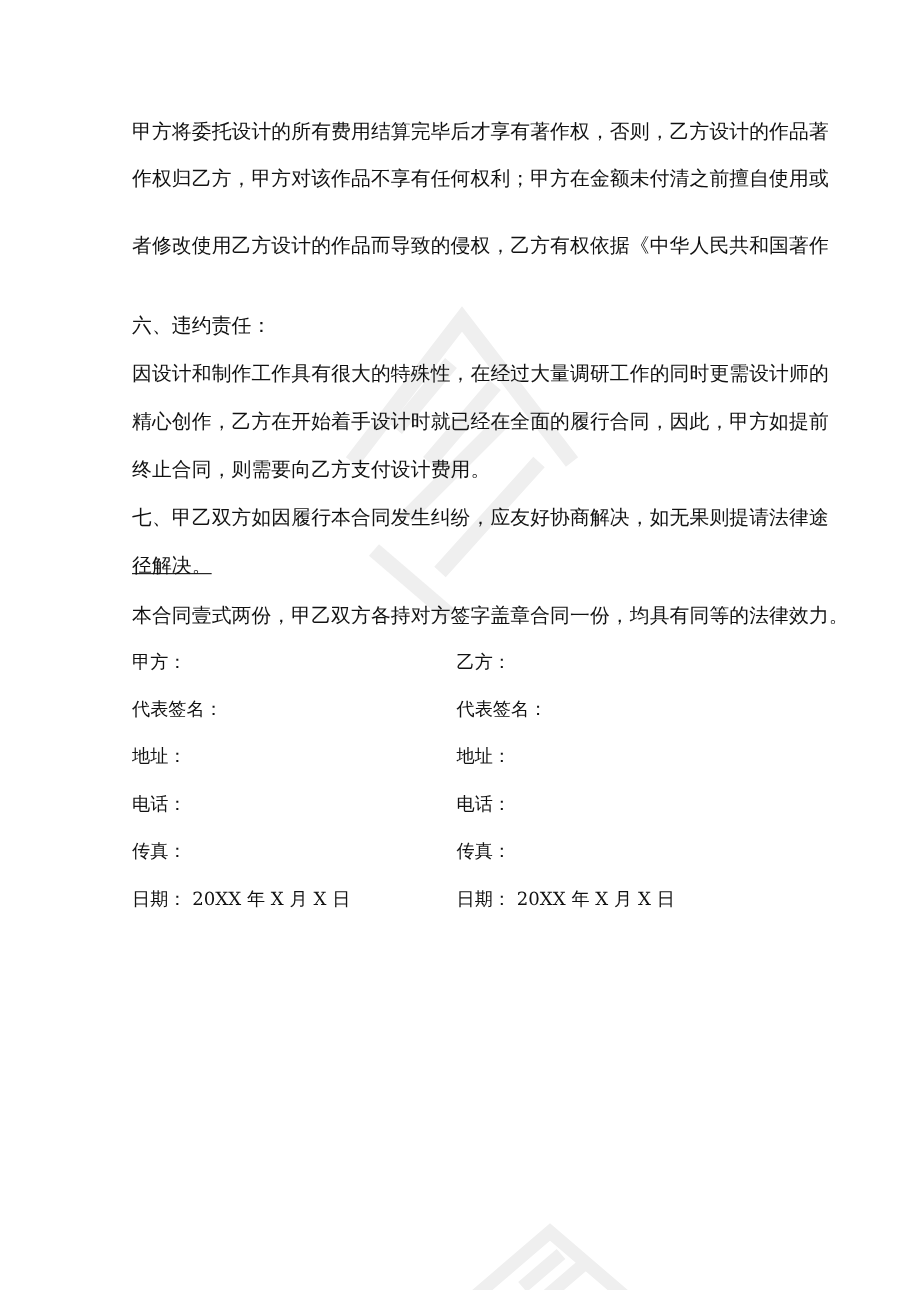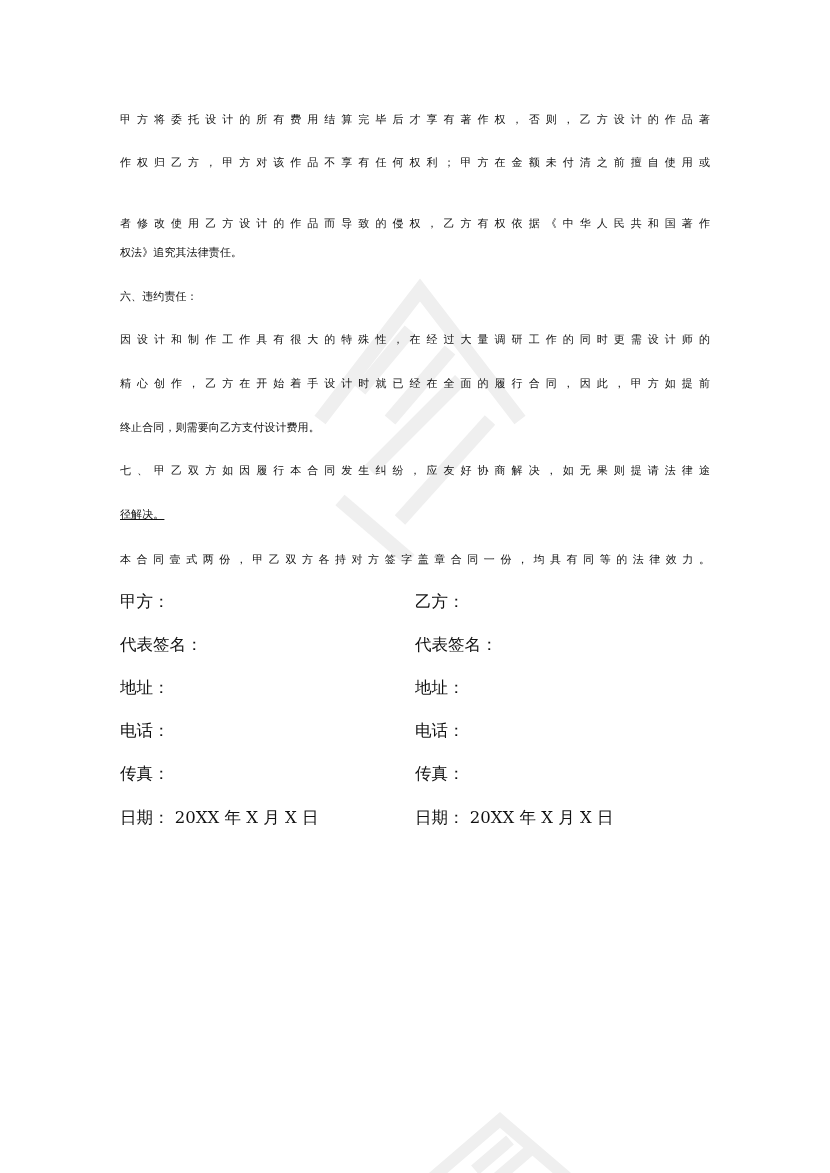--- a/index.html
+++ b/index.html
@@ -1,20 +1,20 @@
 <!DOCTYPE html>
 <html><head>
   <meta charset="utf-8">
   <style>
     html, body { margin: 0; padding: 0; background: #ffffff; }
     body { width: 830px; height: 1173px; position: relative; overflow: hidden;
       font-family: "DejaVu Serif", "Liberation Serif", serif; color: #111111; }
     .page { position: absolute; left: 0; top: 0; width: 830px; height: 1173px; background: #fff; }
     .watermark { position: absolute; pointer-events: none; }
-    .line { position: absolute; left: 120px; font-size: 11px; white-space: nowrap; line-height: 22px; letter-spacing: 0.1px; }
+    .line { position: absolute; left: 120px; font-size: 18px; white-space: nowrap; line-height: 22px; letter-spacing: 0.1px; }
     .justify { width: 590px; text-align: justify; text-align-last: justify; }
     .sig-row { position: absolute; left: 120px; width: 600px; font-size: 16.5px; line-height: 22px; }
     .sig-left { position: absolute; left: 0; white-space: nowrap; }
     .sig-right { position: absolute; left: 295px; white-space: nowrap; }
   </style>
 </head>
 <body>
 
 <div class="page">
 
@@ -28,21 +28,20 @@
   <svg class="watermark" style="left:420px;top:1110px;" width="160" height="70" viewBox="0 0 160 70">
     <g fill="none" stroke="#efefef" stroke-width="12">
       <path d="M10 70 L80 10 L150 70"></path>
       <path d="M55 60 L90 30 M75 70 L110 40"></path>
     </g>
   </svg>
 
   <div class="line justify" style="top:109px;">甲方将委托设计的所有费用结算完毕后才享有著作权，否则，乙方设计的作品著</div>
   <div class="line justify" style="top:152px;">作权归乙方，甲方对该作品不享有任何权利；甲方在金额未付清之前擅自使用或</div>
   <div class="line justify" style="top:213px;">者修改使用乙方设计的作品而导致的侵权，乙方有权依据《中华人民共和国著作</div>
-  <div class="line" style="top:242px;">权法》追究其法律责任。</div>
 
   <div class="line" style="top:286px;">六、违约责任：</div>
 
   <div class="line justify" style="top:373px;">精心创作，乙方在开始着手设计时就已经在全面的履行合同，因此，甲方如提前</div>
   <div class="line justify" style="top:329px;">因设计和制作工作具有很大的特殊性，在经过大量调研工作的同时更需设计师的</div>
   <div class="line justify" style="top:460px;">七、甲乙双方如因履行本合同发生纠纷，应友好协商解决，如无果则提请法律途</div>
 
   <div class="line" style="top:417px;">终止合同，则需要向乙方支付设计费用。</div>
   <div class="line" style="top:504px;text-decoration:underline;">径解决。</div>
 

